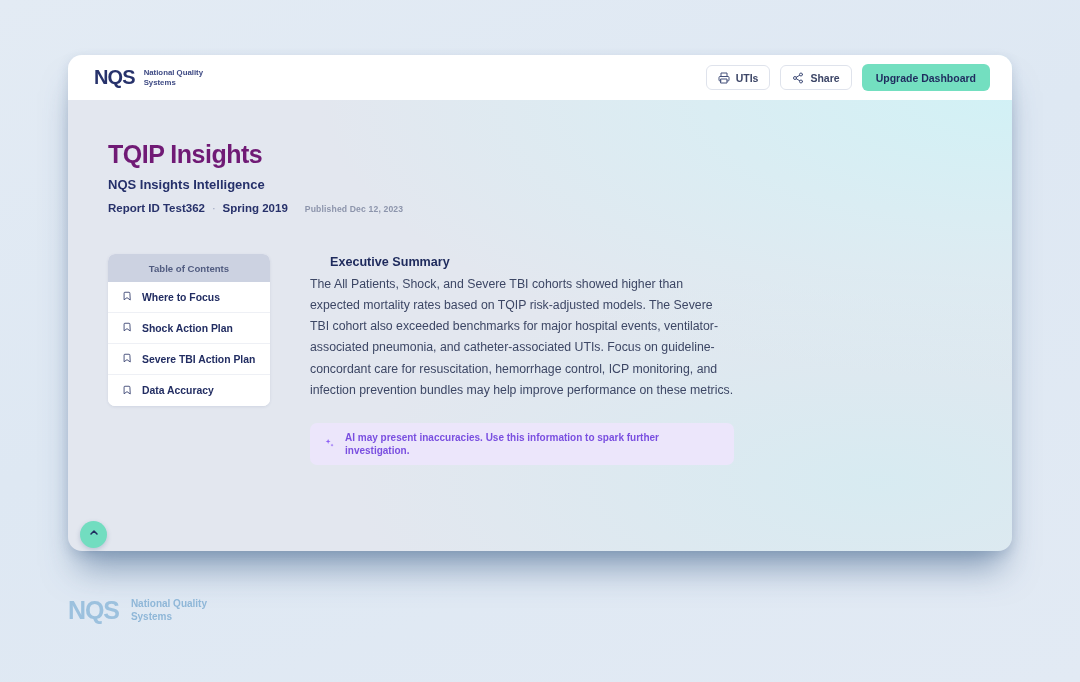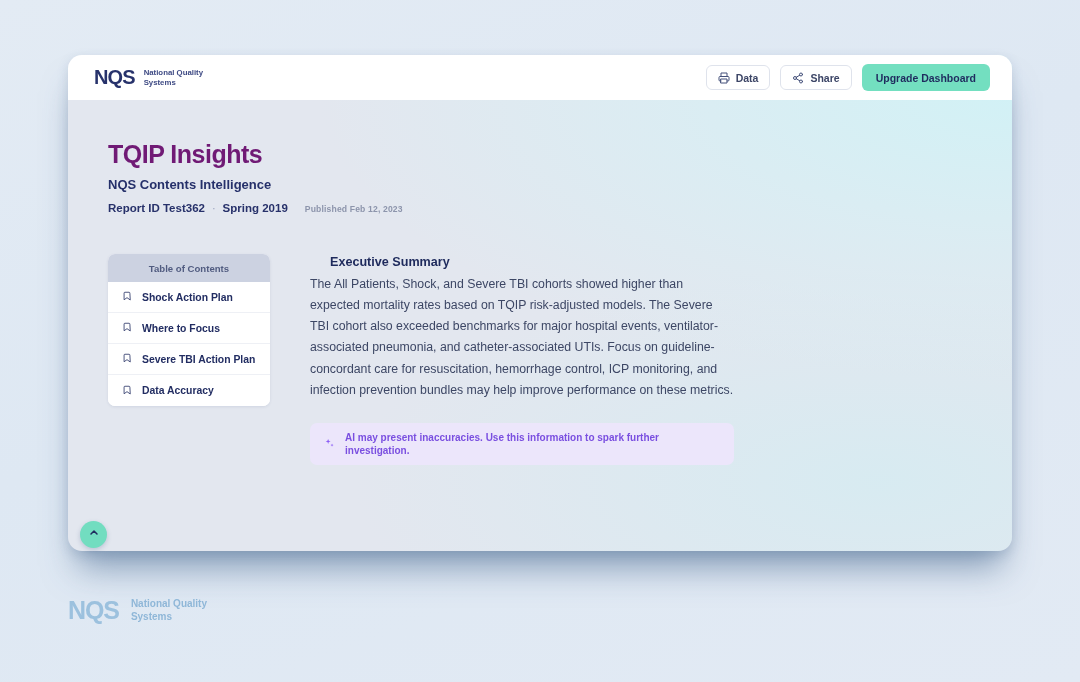--- a/index.html
+++ b/index.html
@@ -301,21 +301,21 @@
       <div class="topbar-actions">
 
         <button class="ghost-btn">
           <span>
             <svg width="12" height="12" viewBox="0 0 24 24" fill="none" stroke="#44507a" stroke-width="2" stroke-linecap="round" stroke-linejoin="round">
               <polyline points="6 9 6 2 18 2 18 9"></polyline>
               <path d="M6 18H4a2 2 0 0 1-2-2v-5a2 2 0 0 1 2-2h16a2 2 0 0 1 2 2v5a2 2 0 0 1-2 2h-2"></path>
               <rect x="6" y="14" width="12" height="8"></rect>
             </svg>
           </span>
-          <span>Data</span>
+          <span>UTIs</span>
         </button>
 
         <button class="ghost-btn">
           <span>
             <svg width="12" height="12" viewBox="0 0 24 24" fill="none" stroke="#44507a" stroke-width="2" stroke-linecap="round" stroke-linejoin="round">
               <circle cx="18" cy="5" r="3"></circle>
               <circle cx="6" cy="12" r="3"></circle>
               <circle cx="18" cy="19" r="3"></circle>
               <line x1="8.6" y1="10.5" x2="15.4" y2="6.5"></line>
               <line x1="8.6" y1="13.5" x2="15.4" y2="17.5"></line>
@@ -324,50 +324,50 @@
           <span>Share</span>
         </button>
 
         <button class="primary-btn">Upgrade Dashboard</button>
       </div>
     </div>
 
     <div class="doc">
 
       <h1 class="doc-title">TQIP Insights</h1>
-      <div class="doc-subtitle">NQS Contents Intelligence</div>
+      <div class="doc-subtitle">NQS Insights Intelligence</div>
 
       <div class="doc-meta">
         <span class="meta-strong">Report ID Test362</span>
         <span class="meta-dot">·</span>
         <span class="meta-strong">Spring 2019</span>
-        <span class="meta-light">Published Feb 12, 2023</span>
+        <span class="meta-light">Published Dec 12, 2023</span>
       </div>
 
       <div class="content-row">
 
         <nav class="toc">
           <div class="toc-head">Table of Contents</div>
+
+          <div class="toc-item">
+            <span class="toc-icon">
+              <svg width="10" height="10" viewBox="0 0 24 24" fill="none" stroke="#2b3668" stroke-width="2" stroke-linecap="round" stroke-linejoin="round">
+                <path d="M19 21l-7-5-7 5V5a2 2 0 0 1 2-2h10a2 2 0 0 1 2 2z"></path>
+              </svg>
+            </span>
+            <span>Where to Focus</span>
+          </div>
 
           <div class="toc-item">
             <span class="toc-icon">
               <svg width="10" height="10" viewBox="0 0 24 24" fill="none" stroke="#2b3668" stroke-width="2" stroke-linecap="round" stroke-linejoin="round">
                 <path d="M19 21l-7-5-7 5V5a2 2 0 0 1 2-2h10a2 2 0 0 1 2 2z"></path>
               </svg>
             </span>
             <span>Shock Action Plan</span>
-          </div>
-
-          <div class="toc-item">
-            <span class="toc-icon">
-              <svg width="10" height="10" viewBox="0 0 24 24" fill="none" stroke="#2b3668" stroke-width="2" stroke-linecap="round" stroke-linejoin="round">
-                <path d="M19 21l-7-5-7 5V5a2 2 0 0 1 2-2h10a2 2 0 0 1 2 2z"></path>
-              </svg>
-            </span>
-            <span>Where to Focus</span>
           </div>
 
           <div class="toc-item">
             <span class="toc-icon">
               <svg width="10" height="10" viewBox="0 0 24 24" fill="none" stroke="#2b3668" stroke-width="2" stroke-linecap="round" stroke-linejoin="round">
                 <path d="M19 21l-7-5-7 5V5a2 2 0 0 1 2-2h10a2 2 0 0 1 2 2z"></path>
               </svg>
             </span>
             <span>Severe TBI Action Plan</span>
           </div>

